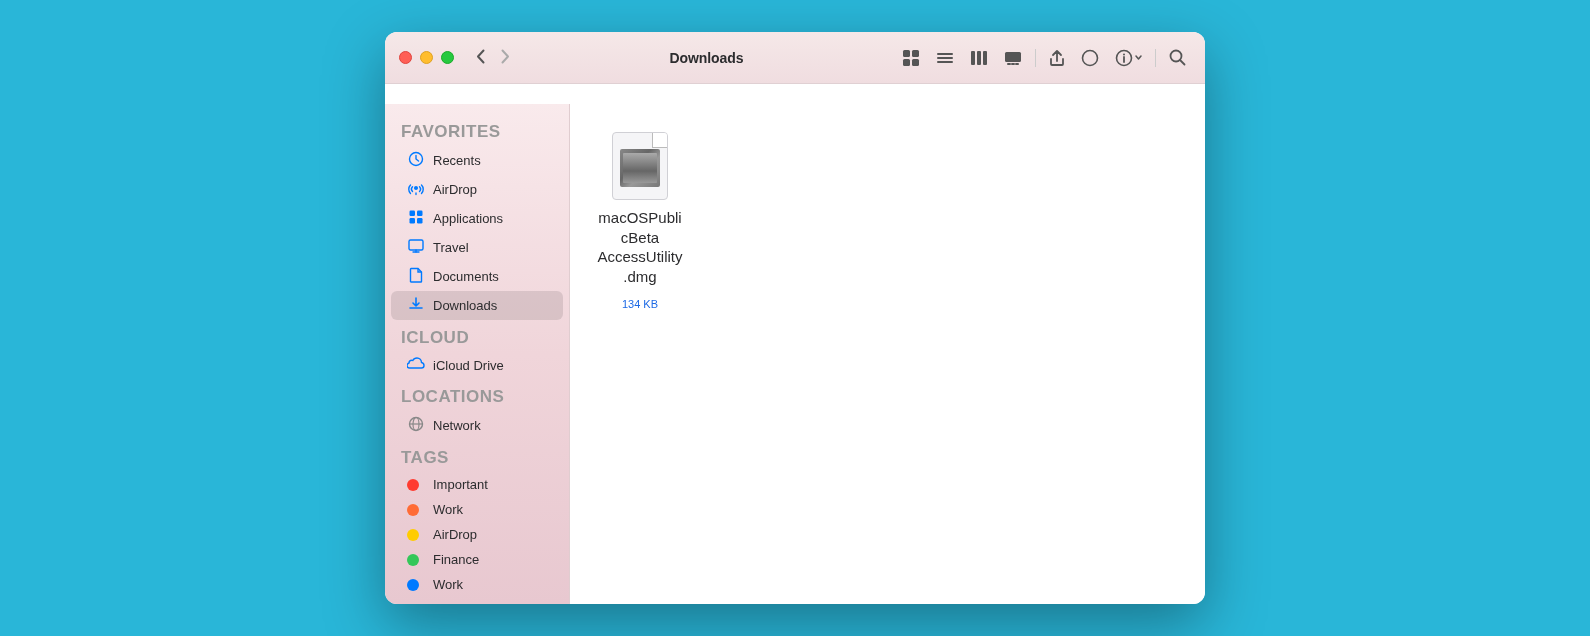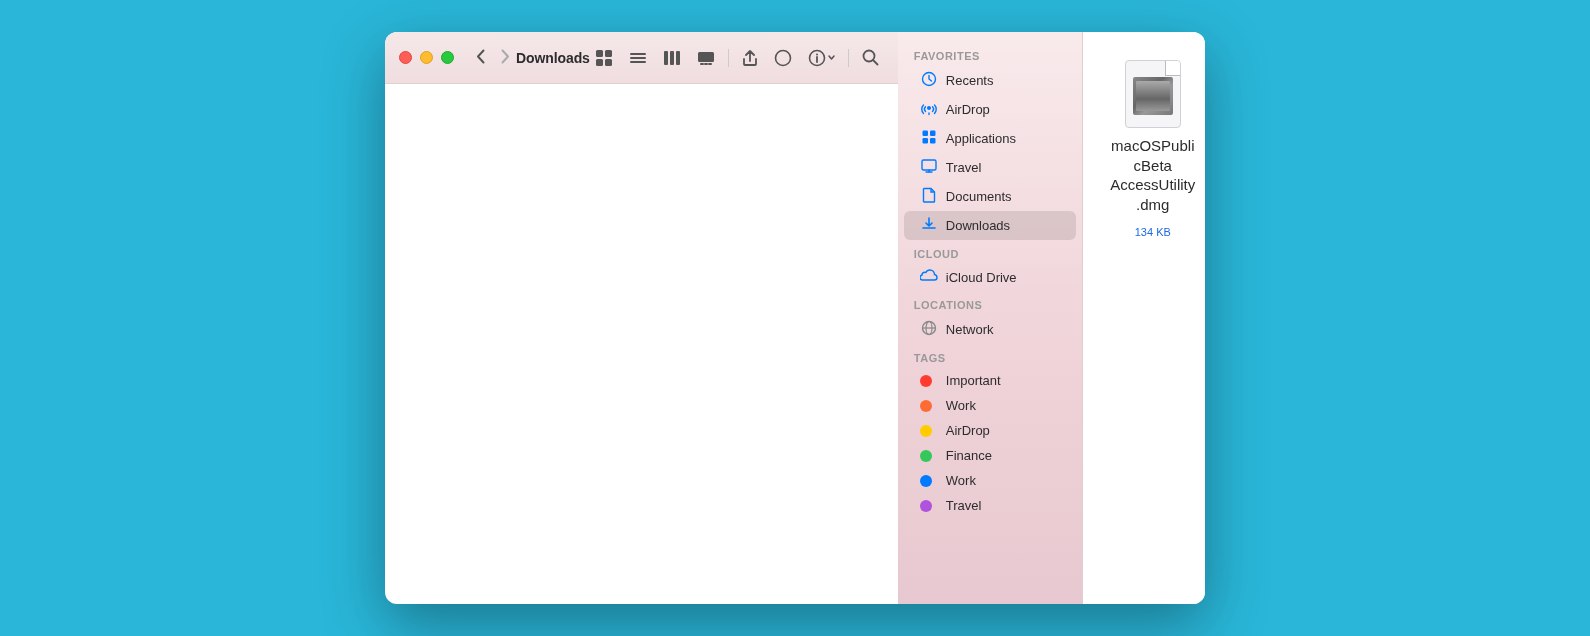--- a/index.html
+++ b/index.html
@@ -14,23 +14,24 @@
       font-family: -apple-system, BlinkMacSystemFont, 'SF Pro Text', 'Helvetica Neue', sans-serif;
       overflow: hidden;
     }
 
     .window {
       width: 820px;
       height: 572px;
       border-radius: 12px;
       overflow: hidden;
       display: flex;
-      flex-direction: row;
+      flex-direction: column;
       box-shadow: 0 20px 60px rgba(0,0,0,0.35);
       background: #fff;
+      gap: 20px;
     }
 
     
     .titlebar {
       height: 52px;
       background: linear-gradient(180deg, #f5e8e8 0%, #f0dde0 100%);
       display: flex;
       align-items: center;
       padding: 0 14px;
       flex-shrink: 0;
@@ -117,21 +118,21 @@
     .sidebar {
       width: 185px;
       background: linear-gradient(180deg, #f9eaec 0%, #f0d5da 50%, #e8c8d0 100%);
       border-right: 1px solid #e0cdd0;
       padding: 10px 0;
       overflow-y: auto;
       flex-shrink: 0;
     }
 
     .sidebar-section-label {
-      font-size: 11px;
+      font-size: 17px;
       font-weight: 600;
       color: #999;
       text-transform: uppercase;
       letter-spacing: 0.5px;
       padding: 8px 16px 4px 16px;
     }
 
     .sidebar-item {
       display: flex;
       align-items: center;

